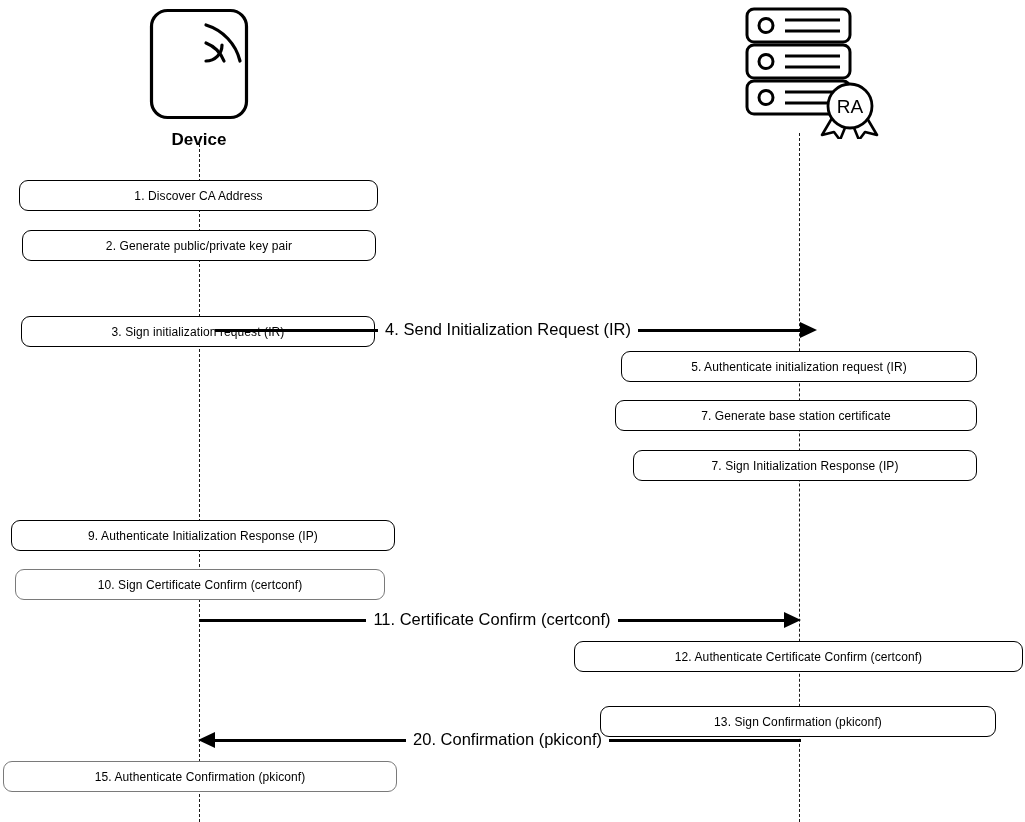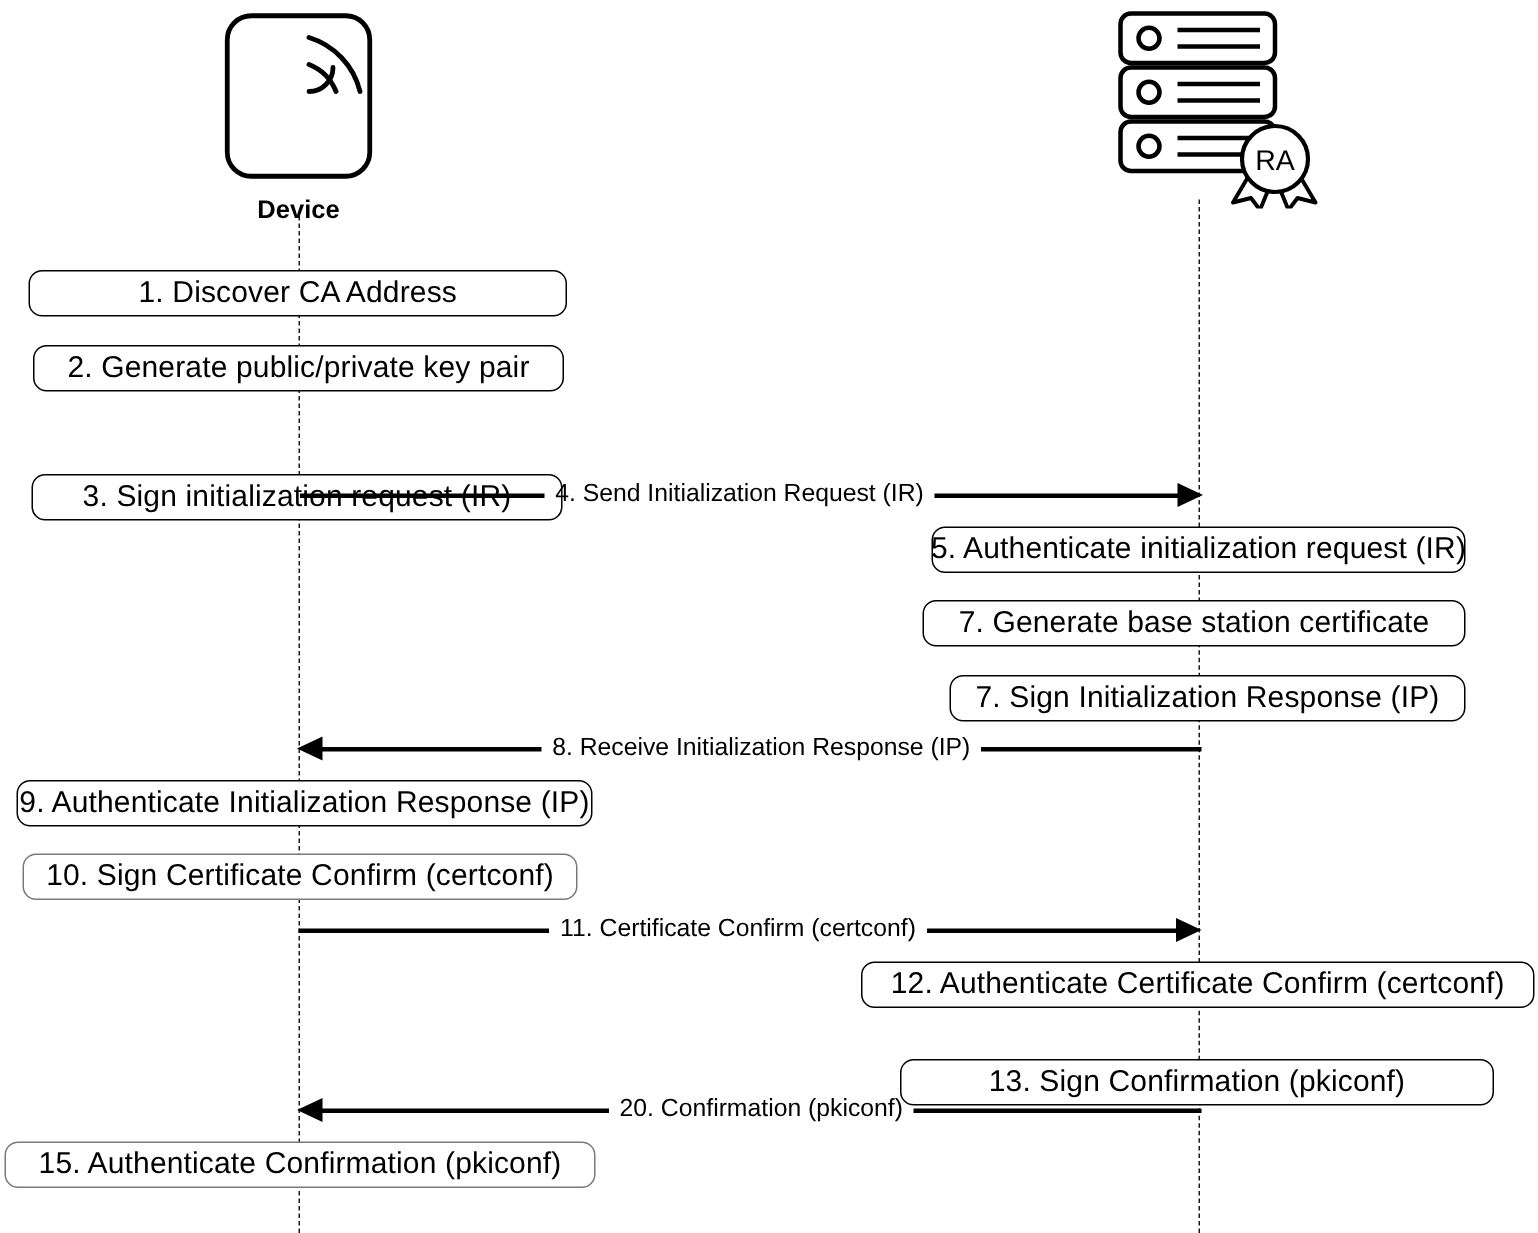--- a/index.html
+++ b/index.html
@@ -40,21 +40,21 @@
   
   .action-box {
     position: absolute;
     box-sizing: border-box;
     border: 1.7px solid #000000;
     border-radius: 9px;
     background: #ffffff;
     display: flex;
     align-items: center;
     justify-content: center;
-    font-size: 20px;
+    font-size: 12px;
     color: #000000;
     white-space: nowrap;
     letter-spacing: 0.1px;
   }
   .action-box.gray-edge {
     border-color: #7a7a7a;
   }
 
   
   .message {
@@ -142,43 +142,37 @@
   <div class="action-box" style="left:19px; top:180px; width:359px; height:31px;">
     <span>1. Discover CA Address</span>
   </div>
   <div class="action-box" style="left:22px; top:230px; width:354px; height:31px;">
     <span>2. Generate public/private key pair</span>
   </div>
   <div class="action-box" style="left:21px; top:280px; width:354px; height:31px;margin-top:36px;">
     <span>3. Sign initialization request (IR)</span>
   </div>
 
-  <div class="message" style="left:200px; top:317px; width:602px;">
+  <div class="message" style="left:215px; top:317px; width:602px;">
     <div class="msg-seg"></div>
     <div class="msg-label">4. Send Initialization Request (IR)</div>
     <div class="msg-seg"></div>
     <div class="arrow-head right"></div>
   </div>
 
   <div class="action-box" style="left:621px; top:351px; width:356px; height:31px;">
     <span>5. Authenticate initialization request (IR)</span>
   </div>
   <div class="action-box" style="left:615px; top:400px; width:362px; height:31px;">
     <span>7. Generate base station certificate</span>
   </div>
   <div class="action-box" style="left:633px; top:450px; width:344px; height:31px;">
     <span>7. Sign Initialization Response (IP)</span>
   </div>
 
-  <div class="message" style="left:198px; top:486px; width:603px;">
-    <div class="arrow-head left"></div>
-    <div class="msg-seg"></div>
-    <div class="msg-label">8. Receive Initialization Response (IP)</div>
-    <div class="msg-seg"></div>
-  </div>
 
   <div class="action-box" style="left:11px; top:520px; width:384px; height:31px;">
     <span>9. Authenticate Initialization Response (IP)</span>
   </div>
   <div class="action-box gray-edge" style="left:15px; top:569px; width:370px; height:31px;">
     <span>10. Sign Certificate Confirm (certconf)</span>
   </div>
 
   <div class="message" style="left:199px; top:607px; width:602px;">
     <div class="msg-seg"></div>

